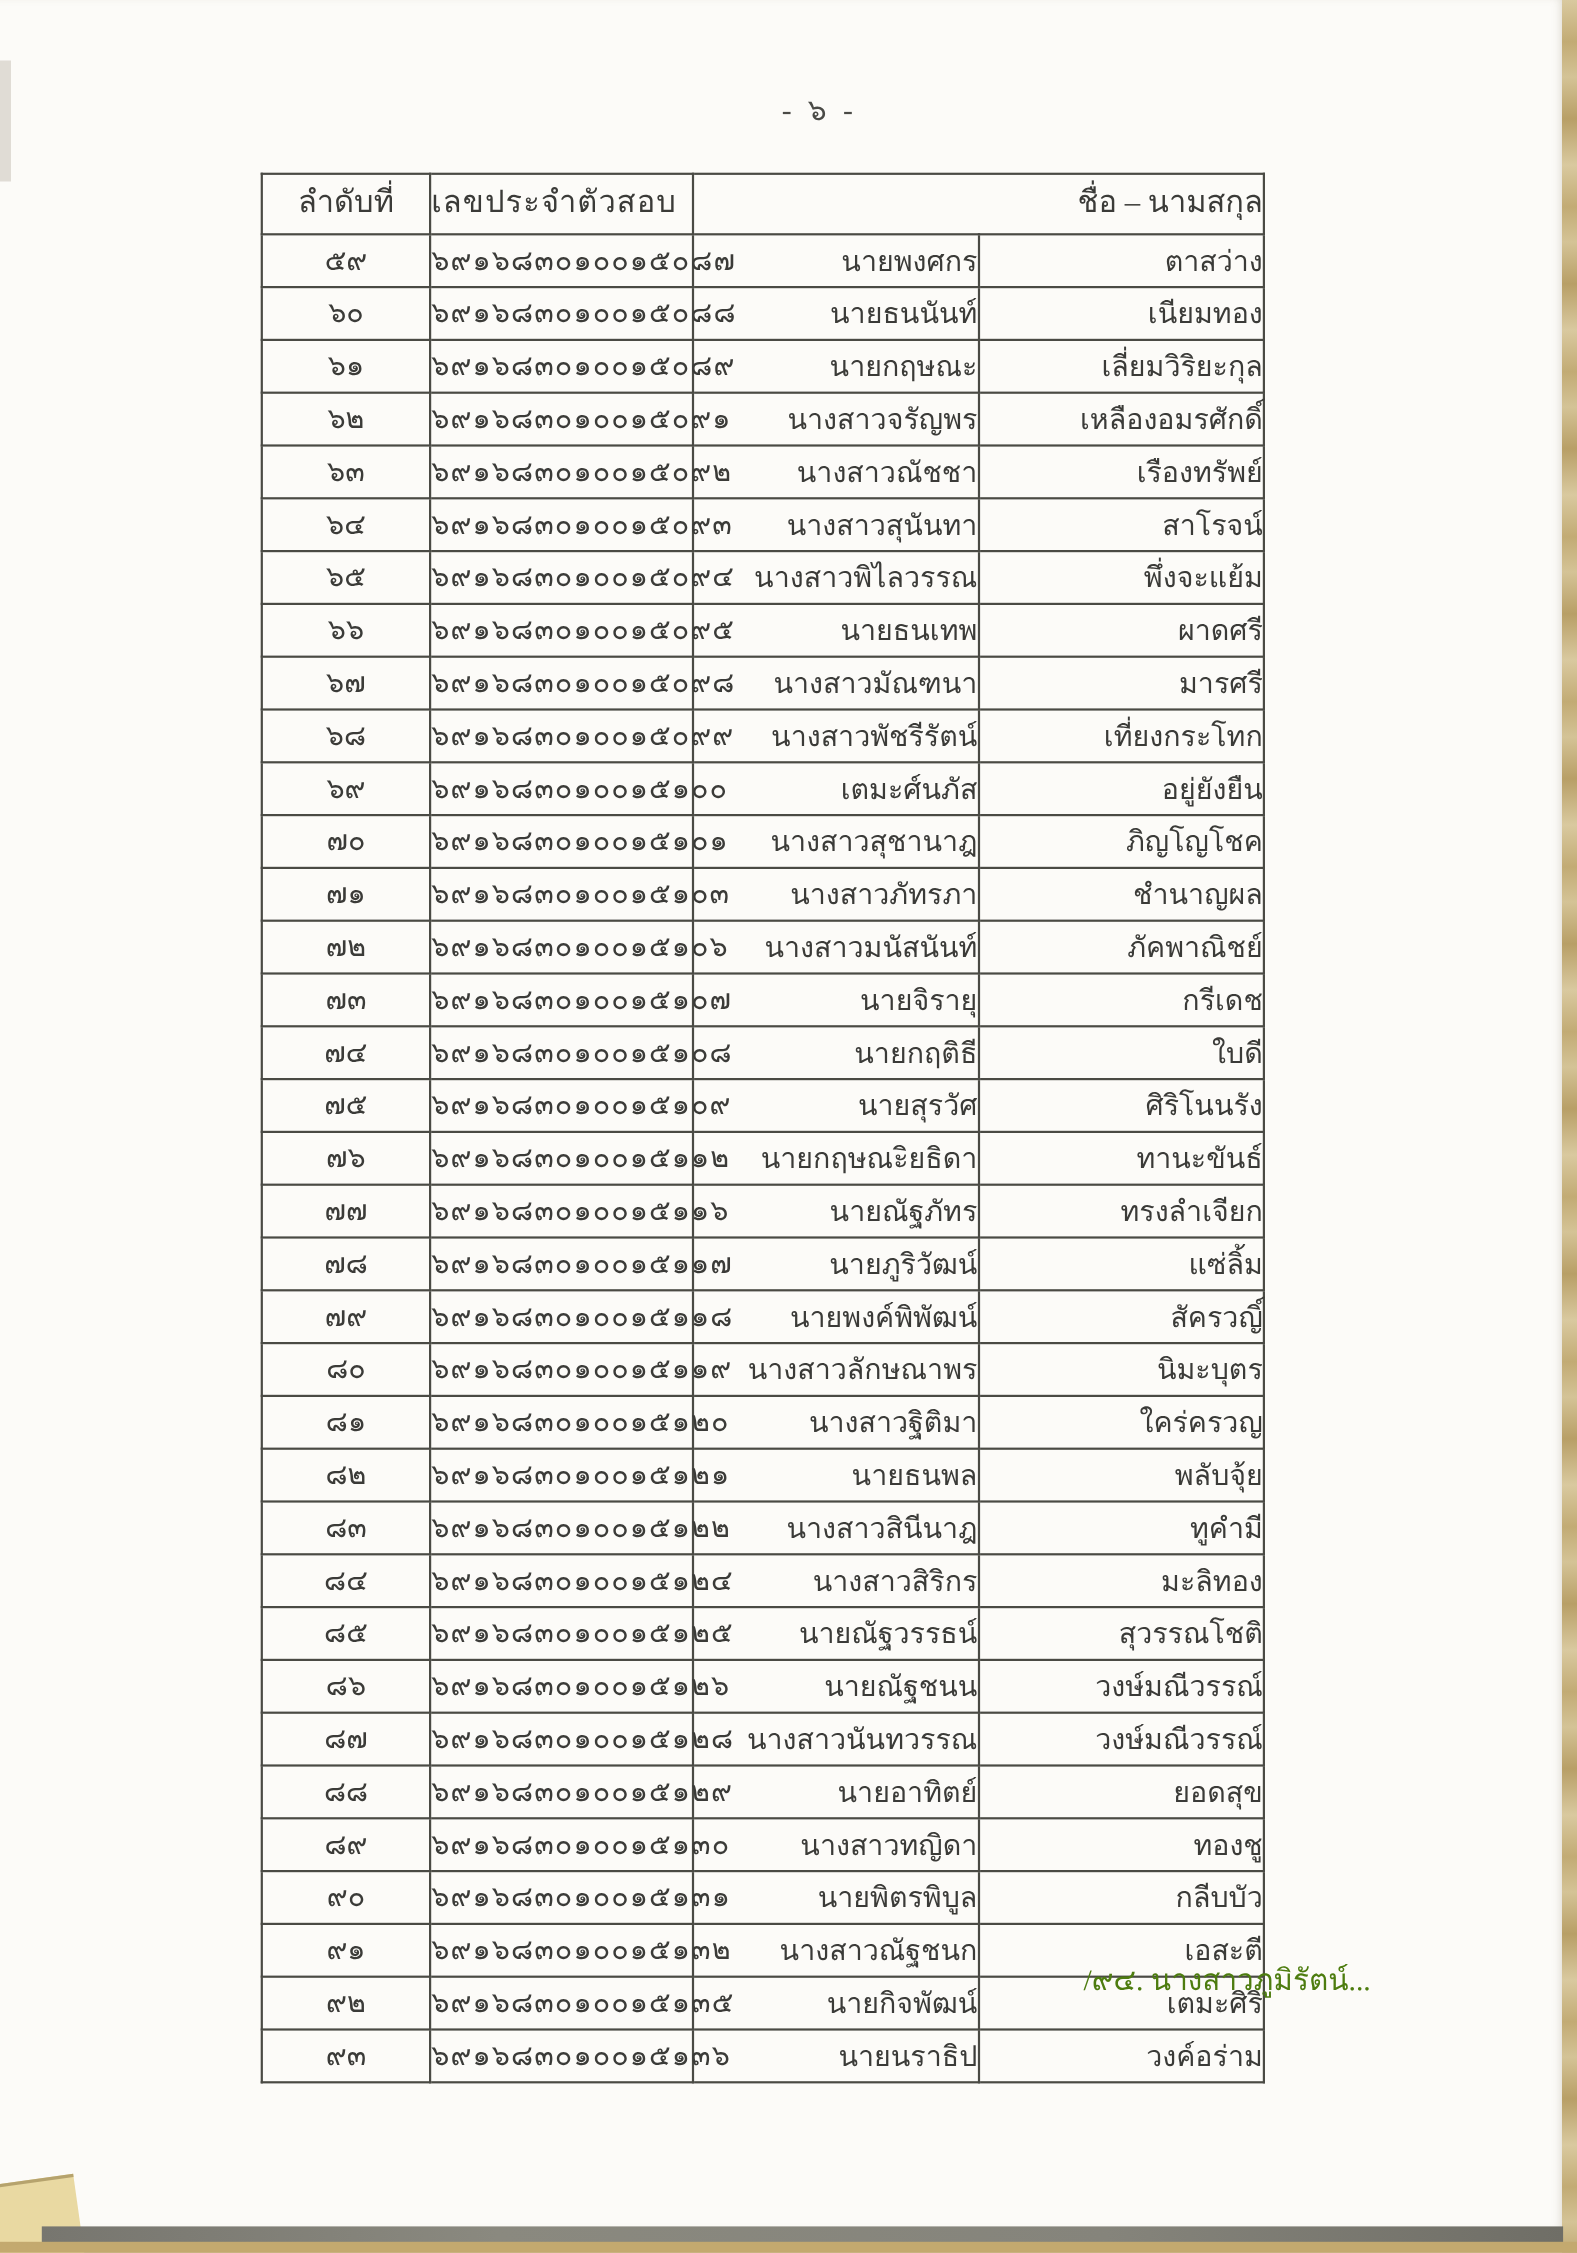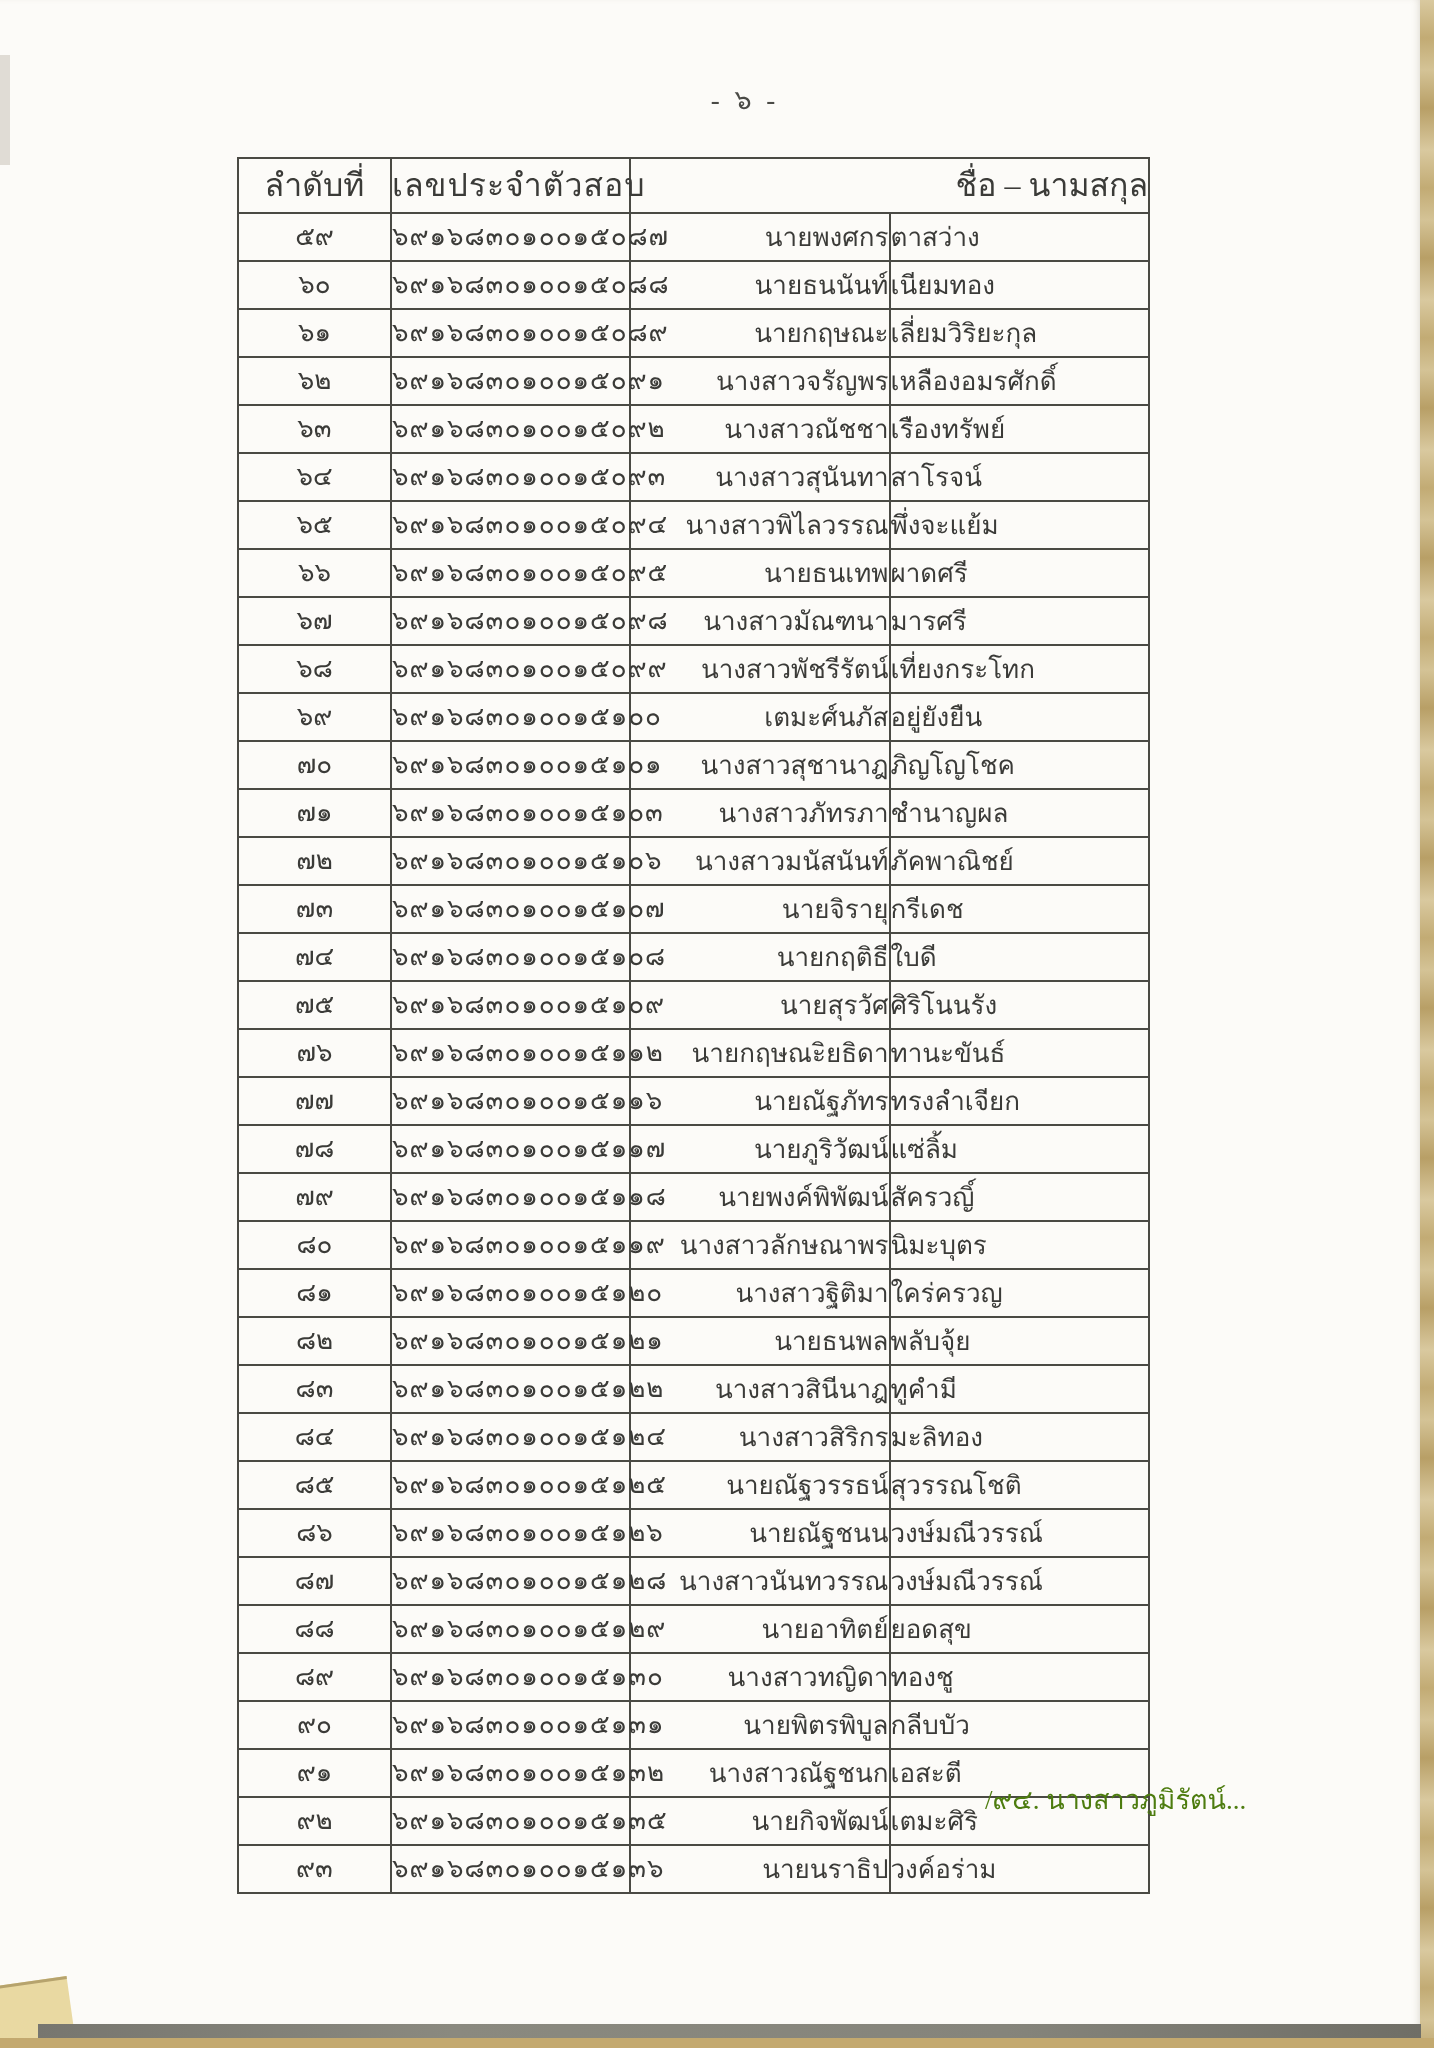--- a/index.html
+++ b/index.html
@@ -34,25 +34,25 @@
   table.roster th, table.roster td {
     border: 2px solid #4a4a44;
     height: 44px;
     padding: 0;
     font-weight: normal;
     font-size: 26px;
     line-height: 1.1;
     white-space: nowrap;
     overflow: visible;
   }
-  table.roster thead th { height: 53px; font-size: 32px; margin-left: 29px; }
+  table.roster thead th { height: 53px; font-size: 28px; margin-left: 29px; }
   .c1 { width: 151px; text-align: center; }
   .c2 { width: 237px; text-align: left; letter-spacing: 1px; }
   .c3 { width: 343px; text-align: right; padding-left: 14px; margin-top: 45px; }
-  .c4 { width: 182px; text-align: left; padding-left: 12px; margin-top: 37px; }
+  .c4 { width: 182px; text-align: right; padding-left: 12px; margin-top: 37px; }
   th.c34 { text-align: right; }
   table.roster tbody td.c3, table.roster tbody td.c4 { padding-top: 2px; }
 
   .footer-note {
     position: absolute; left: 985px; top: 1778px;
     font-size: 27px; color: #4d7c0f;
   }
 
   .desk-right {
     position: absolute; right: 0; top: 0;

